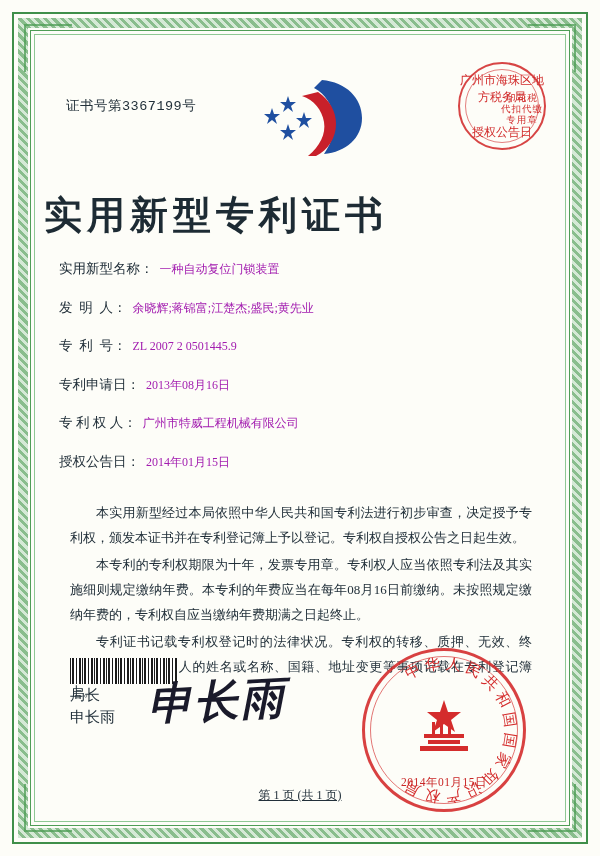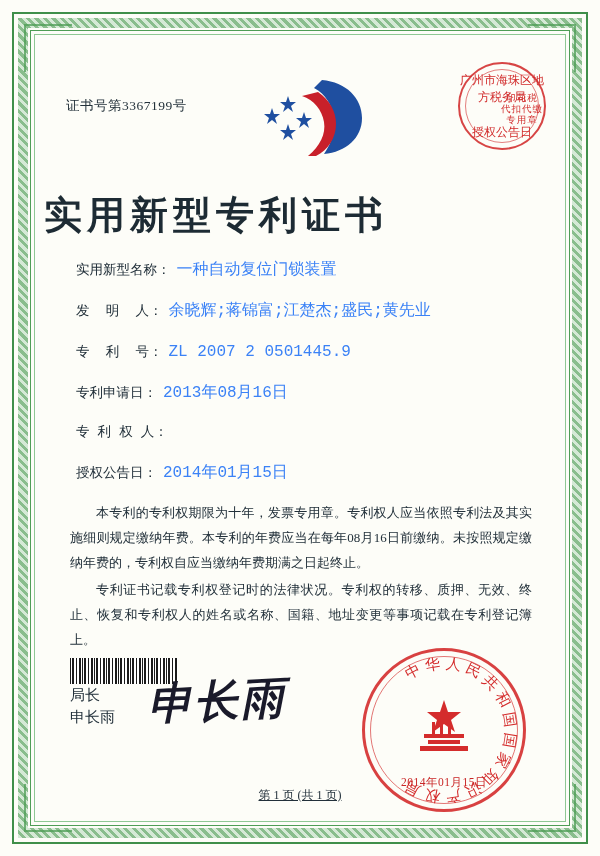--- a/index.html
+++ b/index.html
@@ -70,21 +70,21 @@
     left: 44px; top: 44px; right: 44px; bottom: 44px;
   }
 
   .cert-no {
     position: absolute;
     left: 22px;
     top: 53px;
     font-size: 13.5px;
     color: #23313a;
     letter-spacing: .5px;
-    font-family: Liberation Serif, serif;
+    font-family: Liberation Mono, monospace;
   }
 
   
   .logo {
     position: absolute;
     left: 218px;
     top: 28px;
     width: 110px;
     height: 90px;
   }
@@ -140,41 +140,40 @@
     text-align: left;
     font-size: 38px;
     letter-spacing: 5px;
     color: #1d2b34;
     font-weight: bold;
     font-family: "Liberation Serif", serif;
   }
 
   .fields {
     position: absolute;
-    left: 32px;
+    left: 15px;
     right: 20px;
     top: 218px;
     font-size: 13.5px;
     color: #22303a;
     line-height: 1;
-    font-family: Liberation Mono, monospace;
   }
   .field-row {
     display: flex;
     align-items: baseline;
     margin-bottom: 25px;
   }
   .field-label {
     white-space: pre;
     font-size: 13.5px;
     color: #22303a;
   }
   .field-value {
-    font-size: 16px;
-    color: #3b82f6;
+    font-size: 12px;
+    color: #a21caf;
     margin-left: 6px;
   }
 
   .paragraphs {
     position: absolute;
     left: 26px;
     right: 24px;
     top: 456px;
     font-size: 13px;
     color: #22303a;
@@ -331,28 +330,30 @@
       <div class="field-row">
         <span class="field-label">专  利  号：</span>
         <span class="field-value">ZL 2007 2 0501445.9</span>
       </div>
       <div class="field-row">
         <span class="field-label">专利申请日：</span>
         <span class="field-value">2013年08月16日</span>
       </div>
       <div class="field-row">
         <span class="field-label">专 利 权 人：</span>
+        <span class="field-value">广州市特威工程机械有限公司</span>
       </div>
       <div class="field-row">
         <span class="field-label">授权公告日：</span>
         <span class="field-value">2014年01月15日</span>
       </div>
     </div>
 
     <div class="paragraphs">
+      <p>本实用新型经过本局依照中华人民共和国专利法进行初步审查，决定授予专利权，颁发本证书并在专利登记簿上予以登记。专利权自授权公告之日起生效。</p>
       <p>本专利的专利权期限为十年，发票专用章。专利权人应当依照专利法及其实施细则规定缴纳年费。本专利的年费应当在每年08月16日前缴纳。未按照规定缴纳年费的，专利权自应当缴纳年费期满之日起终止。</p>
       <p>专利证书记载专利权登记时的法律状况。专利权的转移、质押、无效、终止、恢复和专利权人的姓名或名称、国籍、地址变更等事项记载在专利登记簿上。</p>
     </div>
 
     <div class="barcode"></div>
 
     <div class="signature-block">
       <div>局长</div>
       <div>申长雨</div>
     </div>

